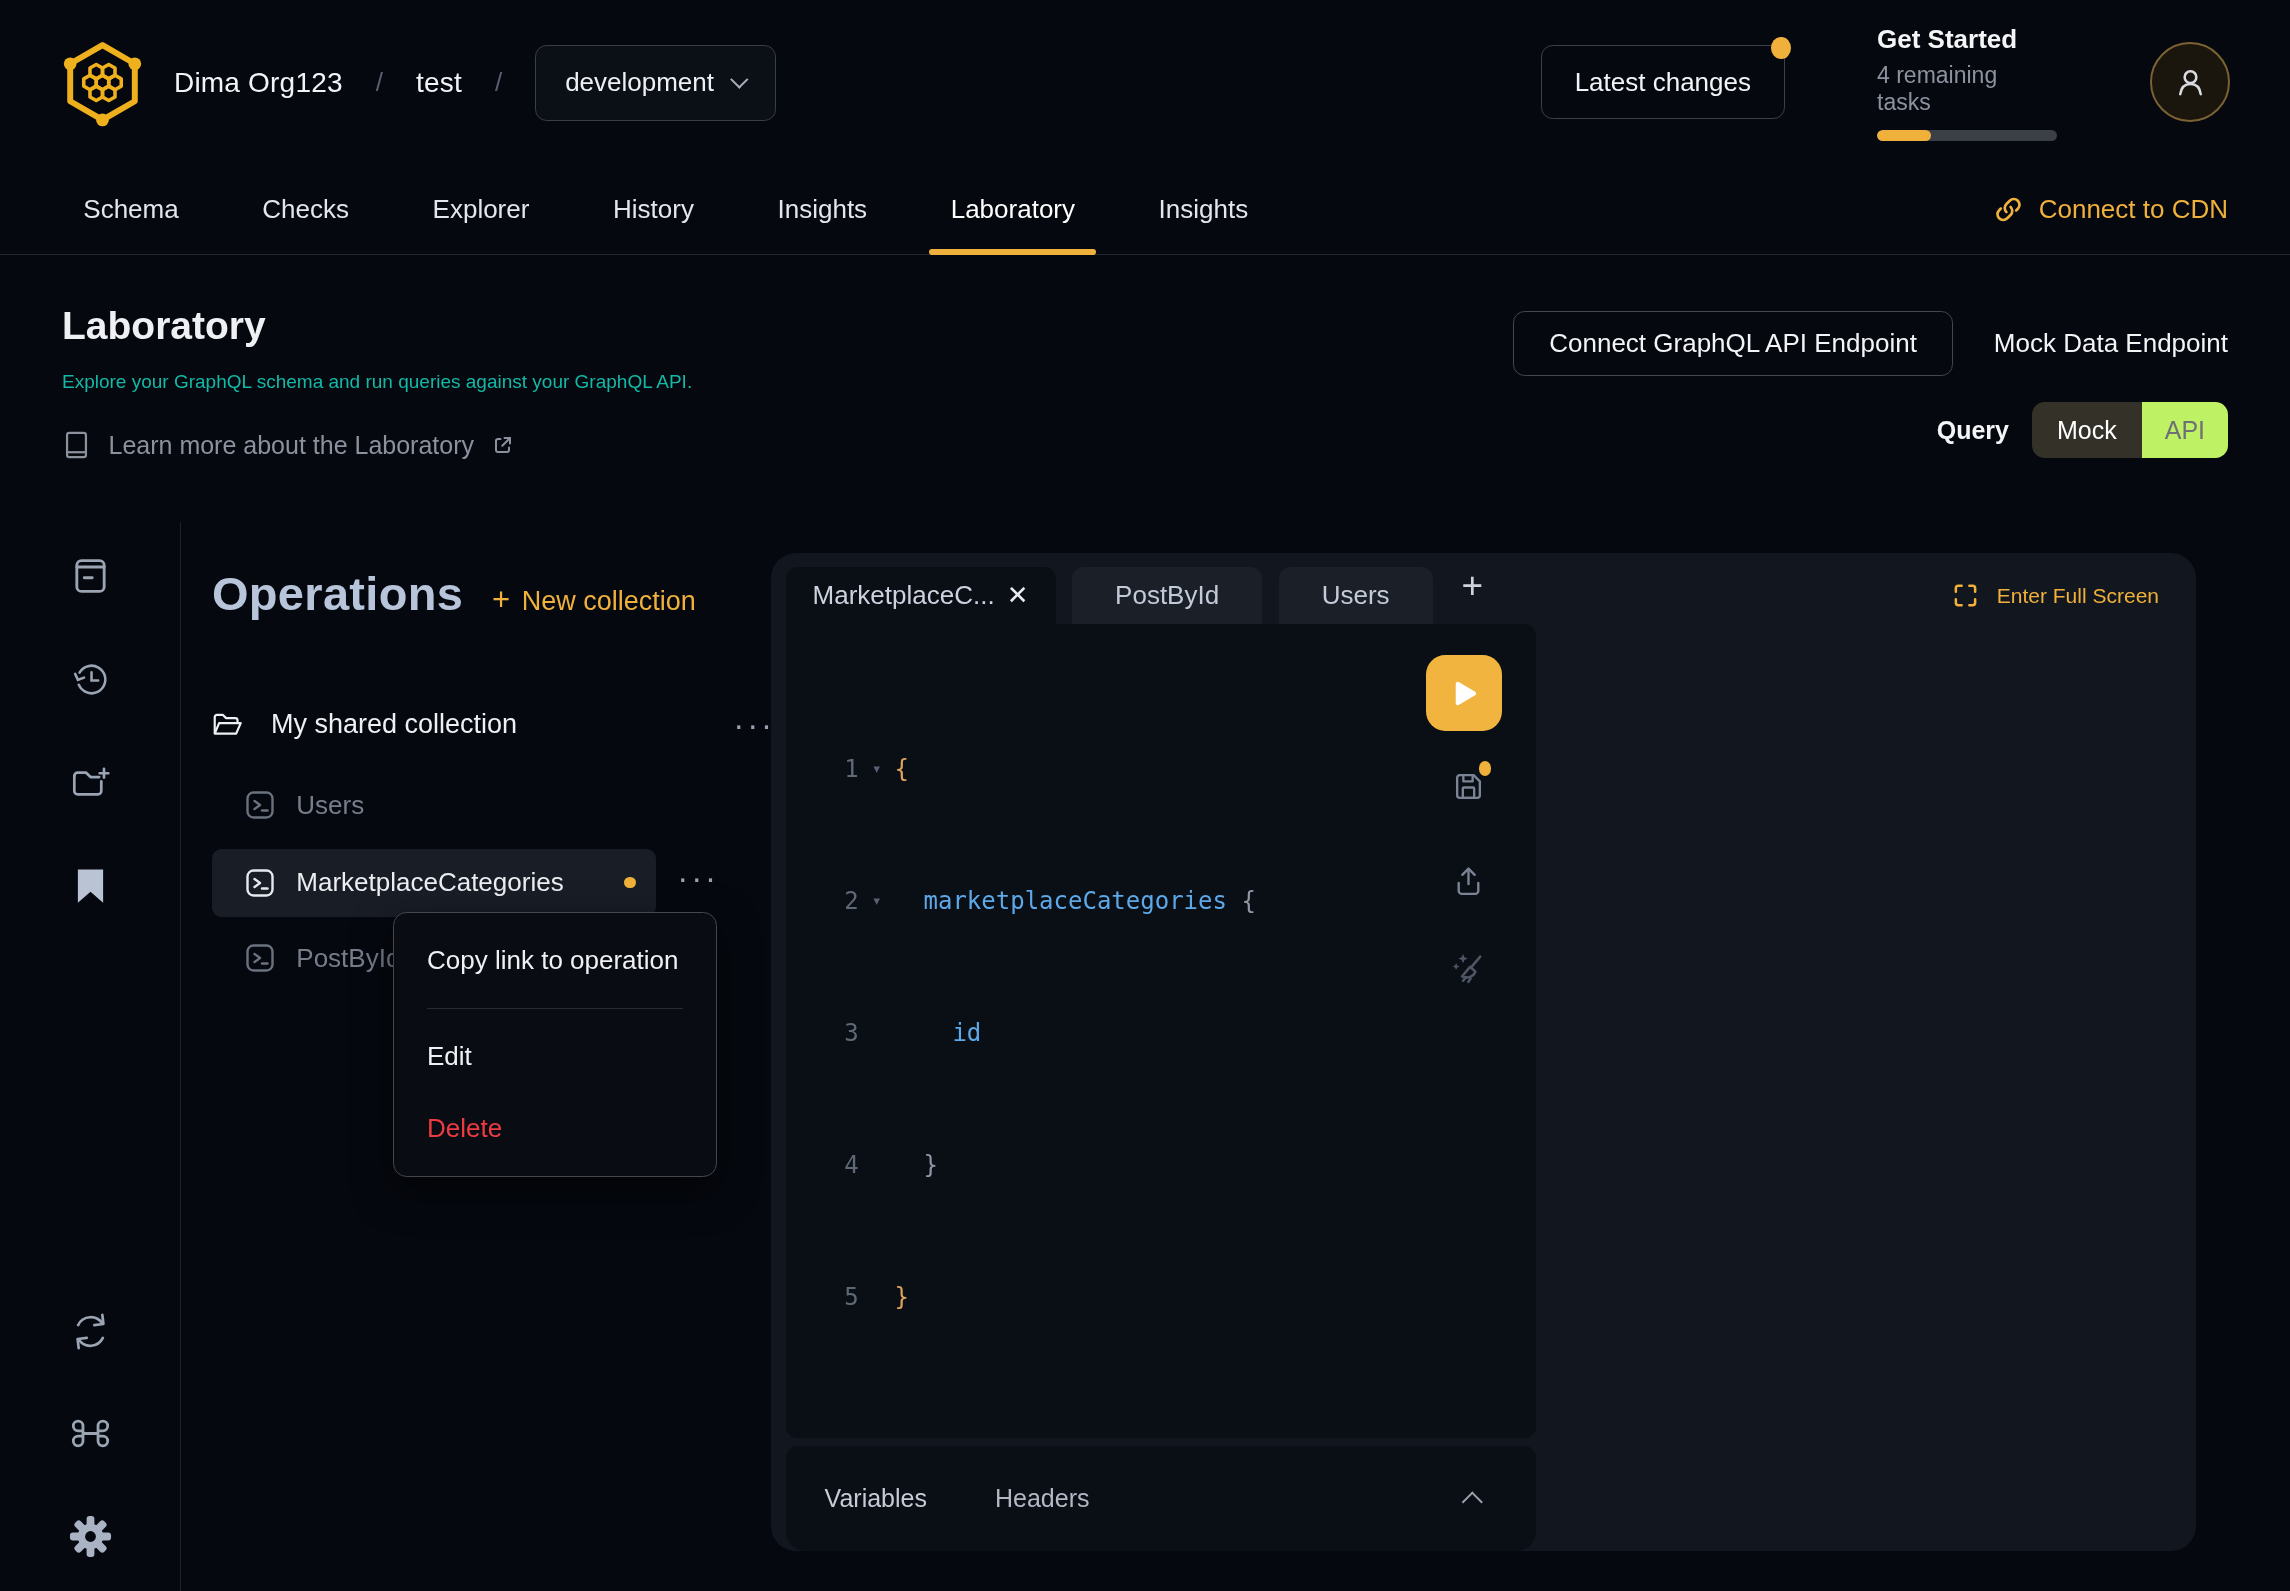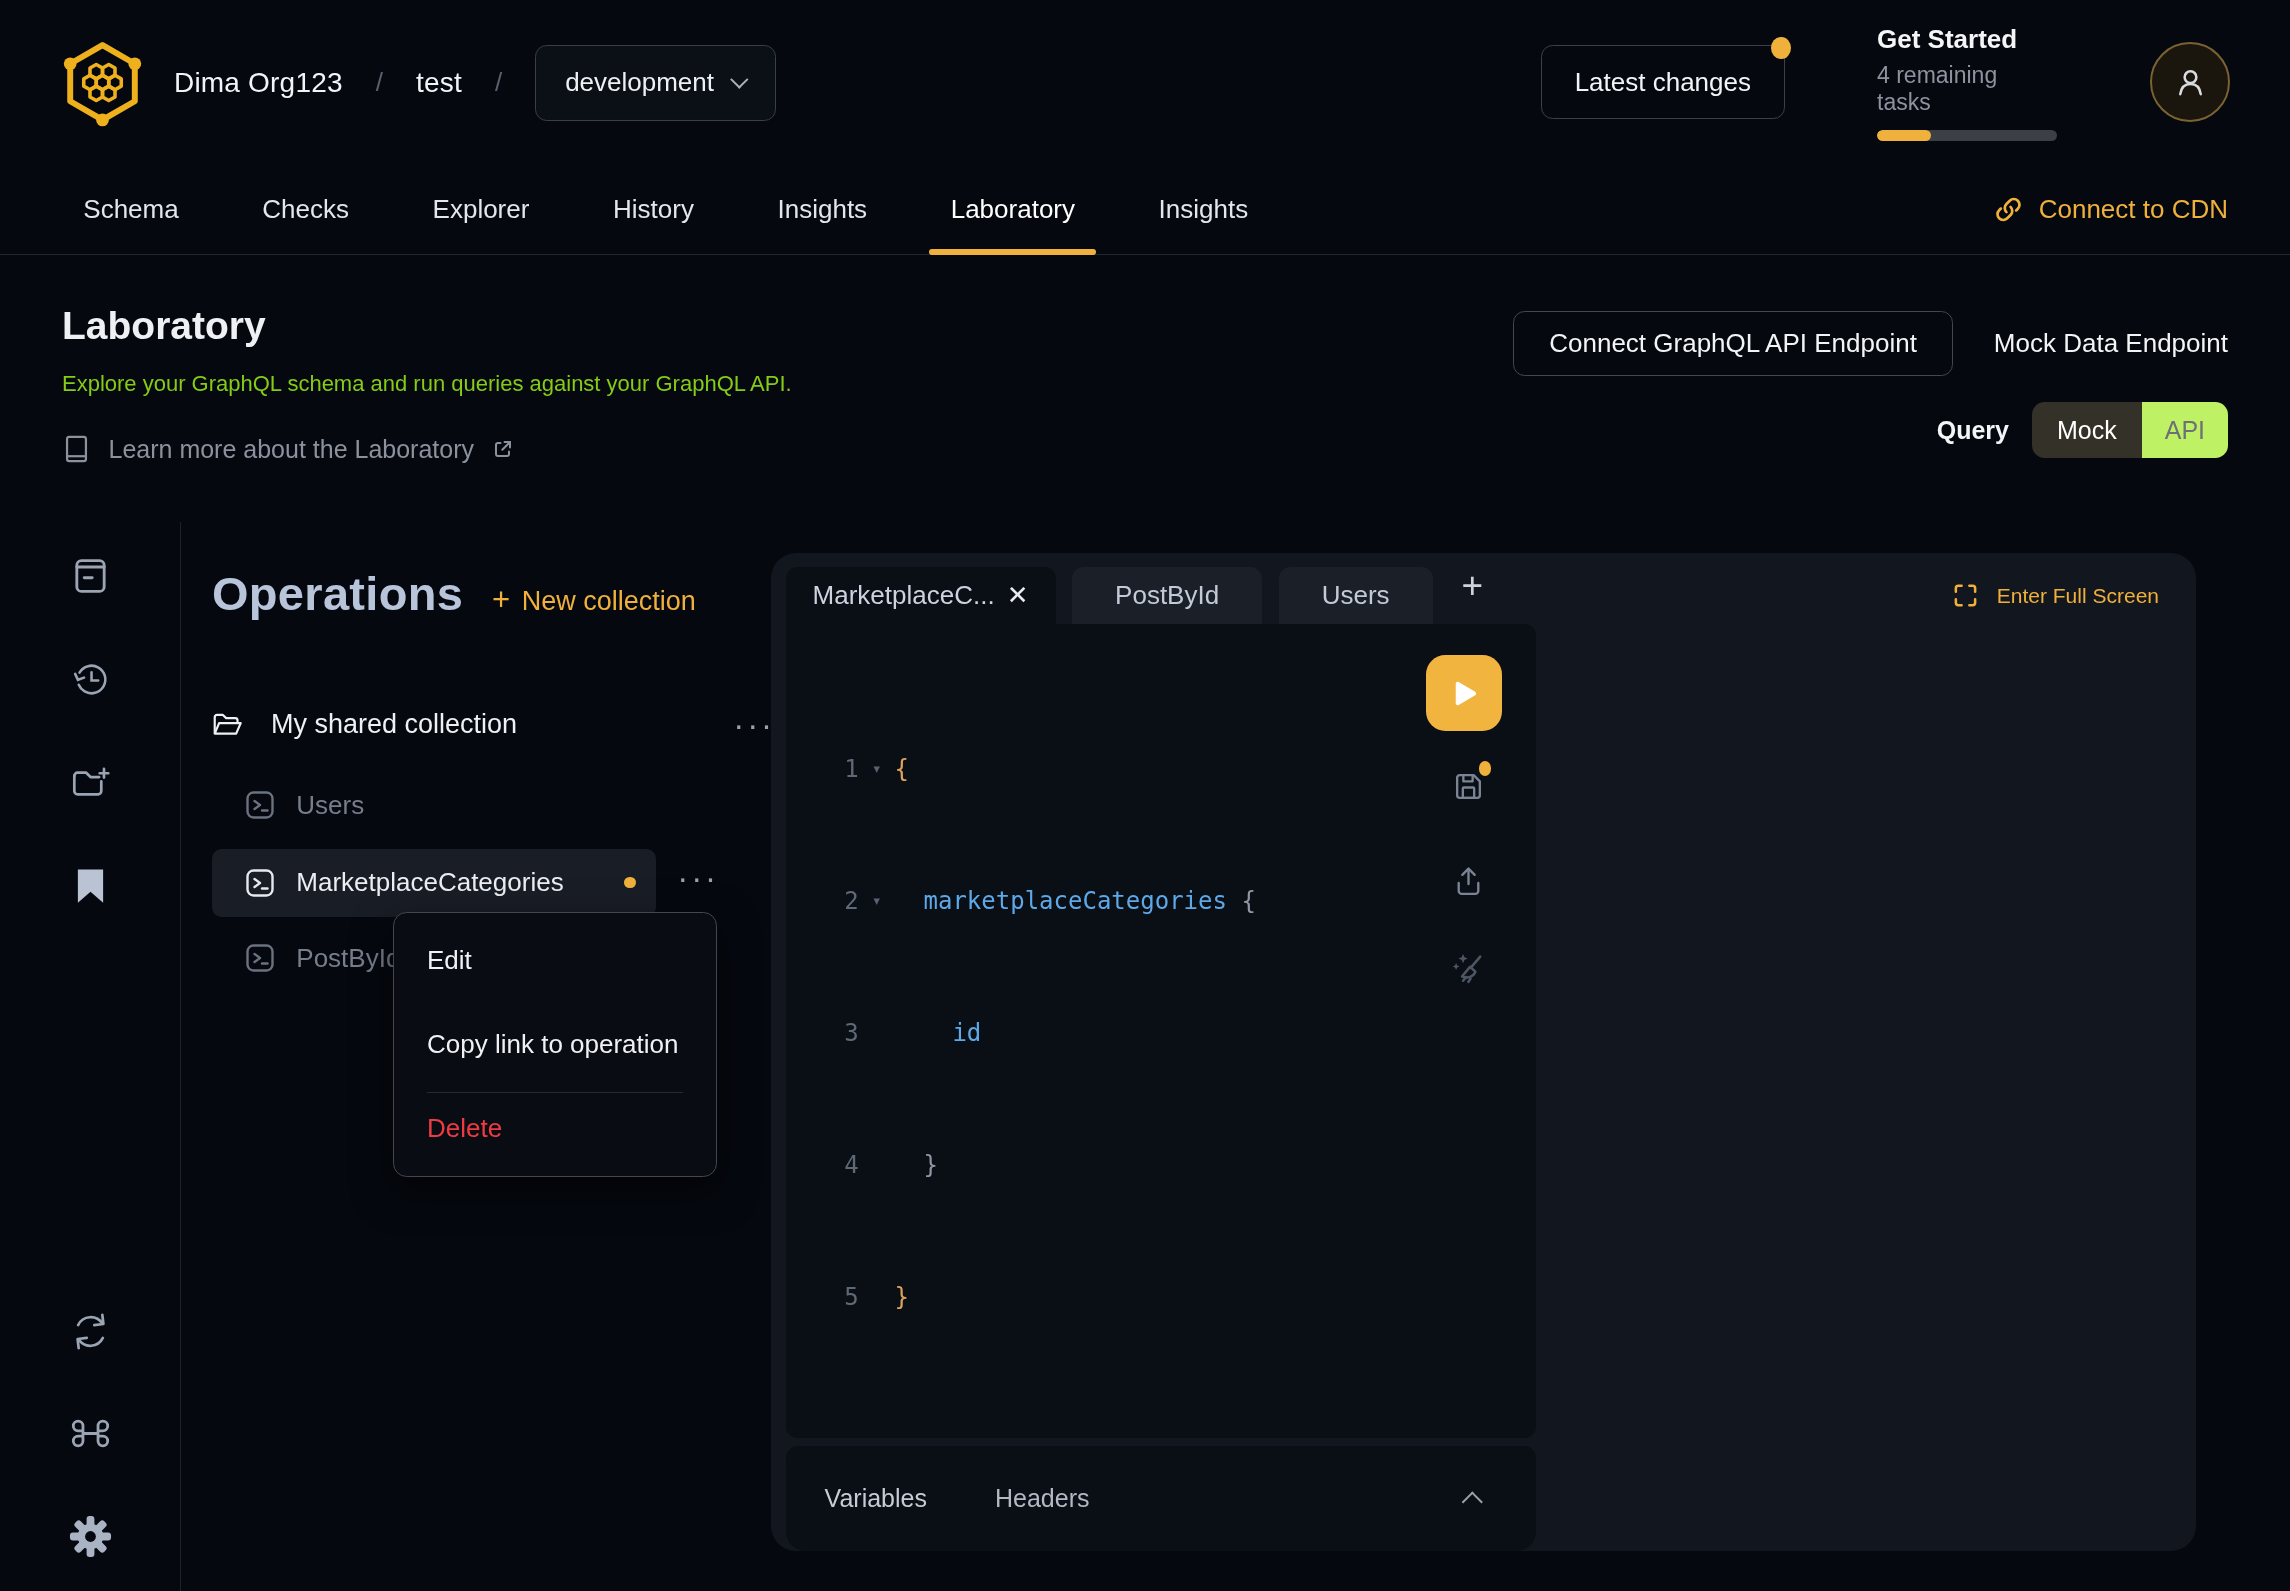--- a/index.html
+++ b/index.html
@@ -47,21 +47,21 @@
     margin-right:41px; font-size:26px; color:#e3e6eb; cursor:pointer; }
   .nav-tab.active { color:#ffffff; font-weight:500; }
   .nav-tab.active::after { content:""; position:absolute; left:0; right:0; bottom:-1px;
     height:5.8px; border-radius:2.9px; background:var(--accent); }
   .cdn-link { margin-left:auto; display:flex; align-items:center; gap:15.5px;
     color:var(--accent); font-size:26px; cursor:pointer; }
 
   
   .page-head { position:absolute; top:255px; left:62px; right:62px; height:281px; }
   .page-title { margin-top:49px; font-size:39px; font-weight:600; color:#eef0f3; }
-  .page-desc { margin-top:23px; font-size:22px; color:#84cc16; }
+  .page-desc { margin-top:23px; font-size:19px; color:#14b8a6; }
   .learn-link { margin-top:37px; display:flex; align-items:center; gap:17.5px;
     font-size:25px; color:#8b929d; cursor:pointer; width:max-content; }
   .head-right { position:absolute; top:56px; right:0; display:flex; align-items:center; gap:41px; }
   .connect-btn { height:65px; padding:0 35px; border:1.5px solid #43474e;
     border-radius:11.6px; font-size:26px; color:#f3f4f6; display:flex;
     align-items:center; background:transparent; cursor:pointer; }
   .mock-ep { font-size:26px; color:#f3f4f6; cursor:pointer; }
   .query-row { position:absolute; top:147px; right:0; display:flex; align-items:center; gap:23px; }
   .query-label { font-size:25px; font-weight:700; color:#f4f5f7; }
   .seg-toggle { display:flex; height:56px; border-radius:12.6px; overflow:hidden; font-size:25px; cursor:pointer; }
@@ -362,22 +362,22 @@
         <rect x="2.5" y="2.5" width="25" height="25" rx="6"></rect>
         <path d="M9.5 11 l5.5 4 -5.5 4"></path>
         <path d="M17 20.5 h5.5"></path>
       </g>
     </svg>
     <span class="item-label">PostById</span>
   </div>
 </div>
 
 <div class="ctx-menu">
+  <div class="ctx-item ctx-first">Copy link to operation</div>
   <div class="ctx-item ctx-mid">Edit</div>
-  <div class="ctx-item ctx-first">Copy link to operation</div>
   <div class="ctx-item ctx-danger">Delete</div>
 </div>
 
 <div class="panel" style="--accent:#f0b13c">
   <div class="etabs">
     <div class="etab active">
       <span>MarketplaceC...</span>
       <span class="close-x">✕</span>
     </div>
     <div class="etab inactive">PostById</div>

